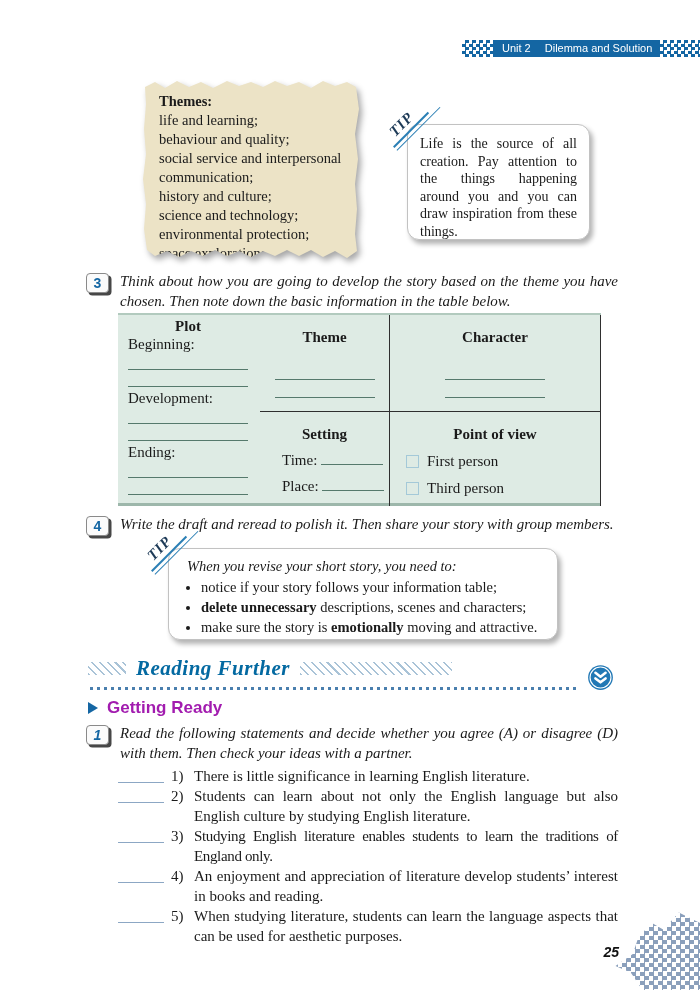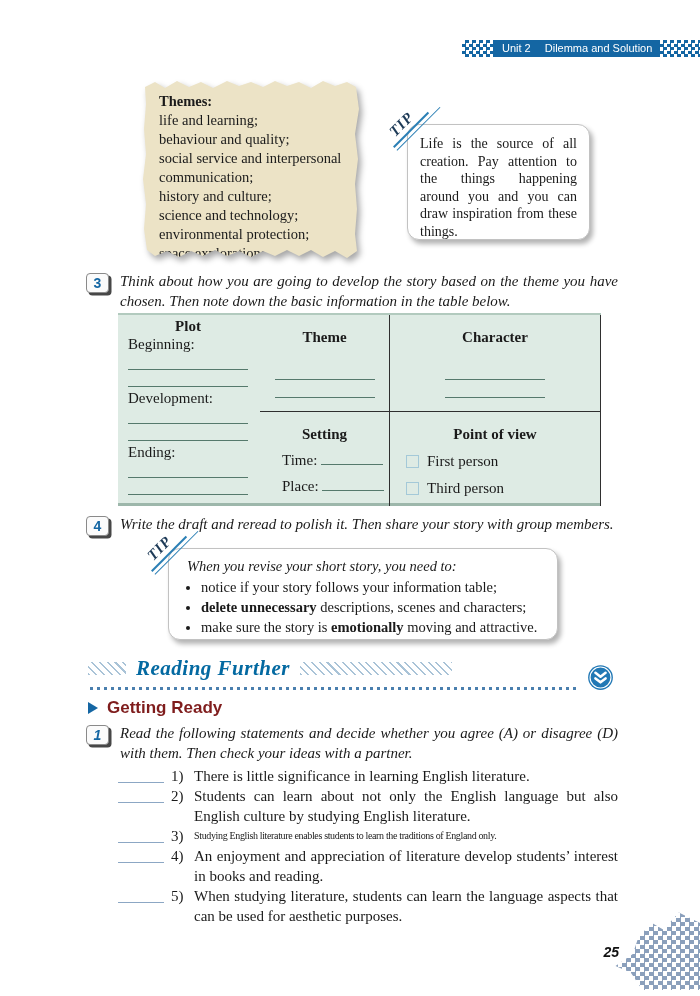--- a/index.html
+++ b/index.html
@@ -109,21 +109,21 @@
   .dotline {
     margin-top:5px; height:5px; width:calc(100% - 38px);
     background:radial-gradient(circle 1.6px, #4a7fae 96%, transparent) ;
     background-size:7px 5px; background-repeat:repeat-x;
   }
   .chev-icon { position:absolute; right:2px; top:8px; width:27px; height:27px; }
 
   .subsection { position:absolute; left:88px; top:698px; display:flex; align-items:center; gap:9px; }
   .tri { width:0; height:0; border-left:10px solid #1466a3; border-top:6px solid transparent; border-bottom:6px solid transparent; }
   .subsection-title {
-    font-family:"Liberation Sans", sans-serif; font-weight:bold; font-size:17px; color:#7f1d1d;
+    font-family:"Liberation Sans", sans-serif; font-weight:bold; font-size:17px; color:#a21caf;
   }
 
   
   .statements { position:absolute; left:118px; top:766px; width:500px; font-size:15px; line-height:20px; }
   .stmt { display:flex; }
   .stmt-blank { width:46px; border-bottom:1px solid #8ca7c4; height:17px; margin-right:7px; flex:none; }
   .stmt-num { width:23px; flex:none; }
   .stmt-text { flex:1; text-align:justify; }
 
   
@@ -270,21 +270,21 @@
       <span class="stmt-text">There is little significance in learning English literature.</span>
     </div>
     <div class="stmt">
       <span class="stmt-blank"></span>
       <span class="stmt-num">2)</span>
       <span class="stmt-text">Students can learn about not only the English language but also English culture by studying English literature.</span>
     </div>
     <div class="stmt">
       <span class="stmt-blank"></span>
       <span class="stmt-num">3)</span>
-      <span class="stmt-text" style="letter-spacing:-0.35px; font-size:10px;">Studying English literature enables students to learn the traditions of England only.</span>
+      <span class="stmt-text" style="letter-spacing:-0.35px; font-size:15px;">Studying English literature enables students to learn the traditions of England only.</span>
     </div>
     <div class="stmt">
       <span class="stmt-blank"></span>
       <span class="stmt-num">4)</span>
       <span class="stmt-text">An enjoyment and appreciation of literature develop students’ interest in books and reading.</span>
     </div>
     <div class="stmt">
       <span class="stmt-blank"></span>
       <span class="stmt-num">5)</span>
       <span class="stmt-text">When studying literature, students can learn the language aspects that can be used for aesthetic purposes.</span>

